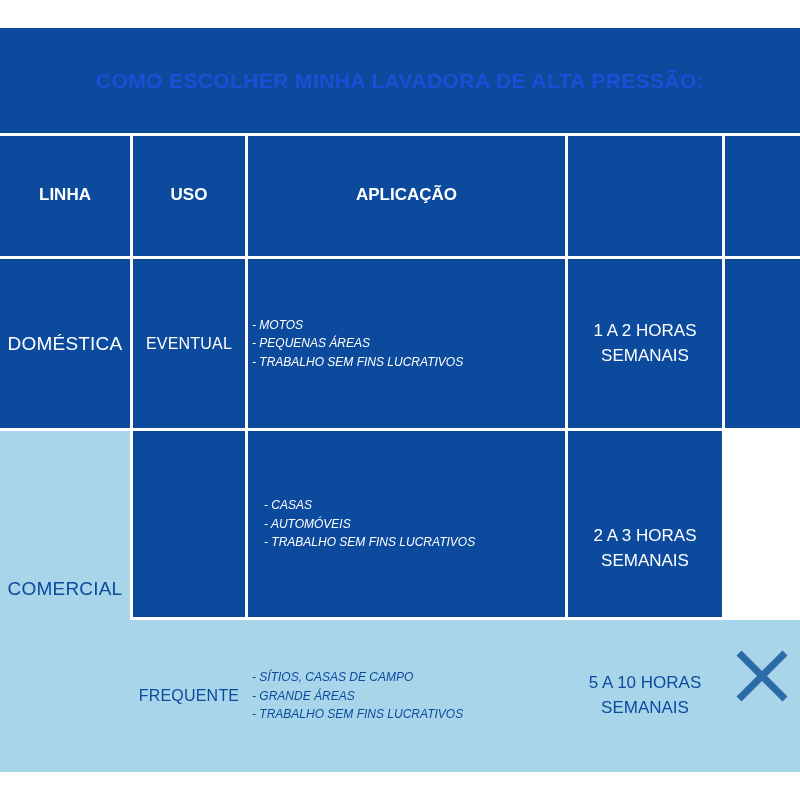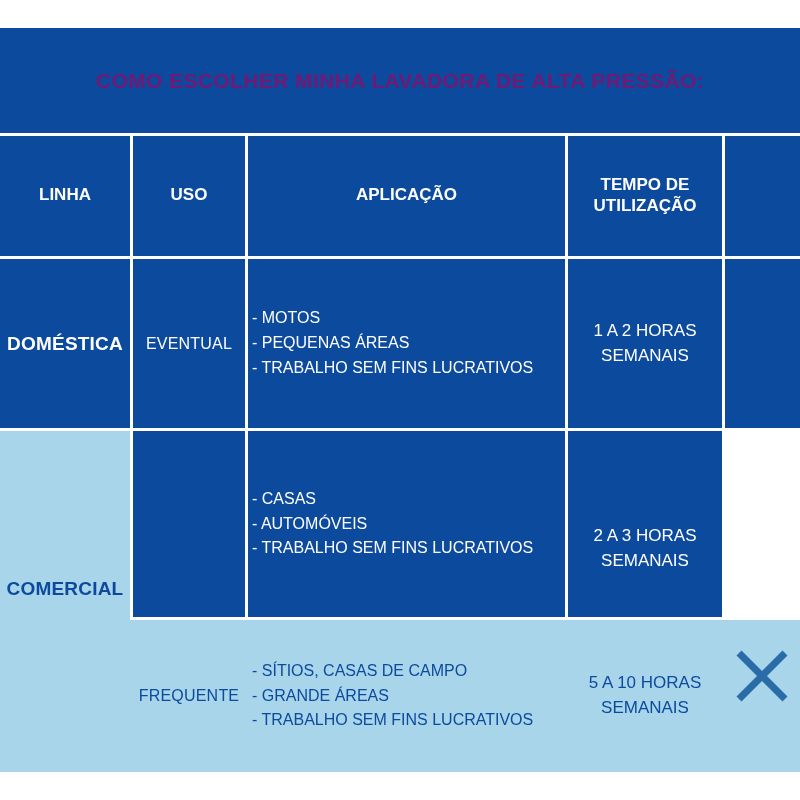--- a/index.html
+++ b/index.html
@@ -63,21 +63,21 @@
     position: absolute;
     left: 0;
     top: 0;
     width: 800px;
     height: 105px;
     display: flex;
     align-items: center;
     justify-content: center;
   }
   .title-text {
-    color: #701a75;
+    color: #1d4ed8;
     font-size: 21px;
     font-weight: bold;
     letter-spacing: 0.4px;
     text-align: center;
   }
 
   
   .hline {
     position: absolute;
     height: 3px;
@@ -117,31 +117,32 @@
     justify-content: flex-start;
   }
   .txt-white {
     color: #ffffff;
   }
   .txt-blue {
     color: #0c4a9e;
   }
   .linha-label {
     font-size: 19px;
-    font-weight: bold;
+    font-weight: normal;
     letter-spacing: 0.2px;
   }
   .uso-label {
     font-size: 16px;
     letter-spacing: 0.2px;
   }
   .app-list {
-    font-size: 16px;
+    font-size: 12px;
     line-height: 1.55;
     white-space: pre-line;
+    font-style: italic;
   }
   .tempo-label {
     font-size: 17px;
     line-height: 1.45;
     white-space: pre-line;
     text-align: center;
     width: 100%;
   }
 
   
@@ -173,22 +174,20 @@
   <div class="hline" style="left:130px; top:589px; width:670px;"></div>
 
   <div class="vline" style="left:130px; top:105px; height:487px;"></div>
   <div class="vline" style="left:245px; top:105px; height:487px;"></div>
   <div class="vline" style="left:565px; top:105px; height:487px;"></div>
   <div class="vline" style="left:722px; top:105px; height:300px;"></div>
 
   <div class="hdr" style="left:0; top:108px; width:130px; height:118px;">LINHA</div>
   <div class="hdr" style="left:133px; top:108px; width:112px; height:118px;">USO</div>
   <div class="hdr" style="left:248px; top:108px; width:317px; height:118px;">APLICAÇÃO</div>
-  <div class="hdr" style="left:568px; top:108px; width:154px; height:118px; white-space:pre-line;">TEMPO DE
-UTILIZAÇÃO</div>
 
   <div class="cell cell-center" style="left:0; top:231px; width:130px; height:169px;">
     <span class="linha-label txt-white">DOMÉSTICA</span>
   </div>
   <div class="cell cell-center" style="left:133px; top:231px; width:112px; height:169px;">
     <span class="uso-label txt-white">EVENTUAL</span>
   </div>
   <div class="cell cell-left" style="left:248px; top:231px; width:317px; height:169px; padding-left:4px;">
     <span class="app-list txt-white">- MOTOS
 - PEQUENAS ÁREAS
@@ -196,21 +195,21 @@
   </div>
   <div class="cell cell-center" style="left:568px; top:231px; width:154px; height:169px;">
     <span class="tempo-label txt-white">1 A 2 HORAS
 SEMANAIS</span>
   </div>
 
   <div class="cell cell-center" style="left:0; top:403px; width:130px; height:189px;">
     <span class="linha-label txt-blue" style="position:relative; top:63px;">COMERCIAL</span>
   </div>
 
-  <div class="cell cell-left" style="left:248px; top:403px; width:317px; height:186px; padding-left:4px;">
+  <div class="cell cell-left" style="left:248px; top:403px; width:317px; height:186px; padding-left:16px;">
     <span class="app-list txt-white">- CASAS
 - AUTOMÓVEIS
 - TRABALHO SEM FINS LUCRATIVOS</span>
   </div>
   <div class="cell cell-center" style="left:568px; top:403px; width:154px; height:236px;">
     <span class="tempo-label txt-white">2 A 3 HORAS
 SEMANAIS</span>
   </div>
 
   <div class="cell cell-center" style="left:133px; top:592px; width:112px; height:152px;">

